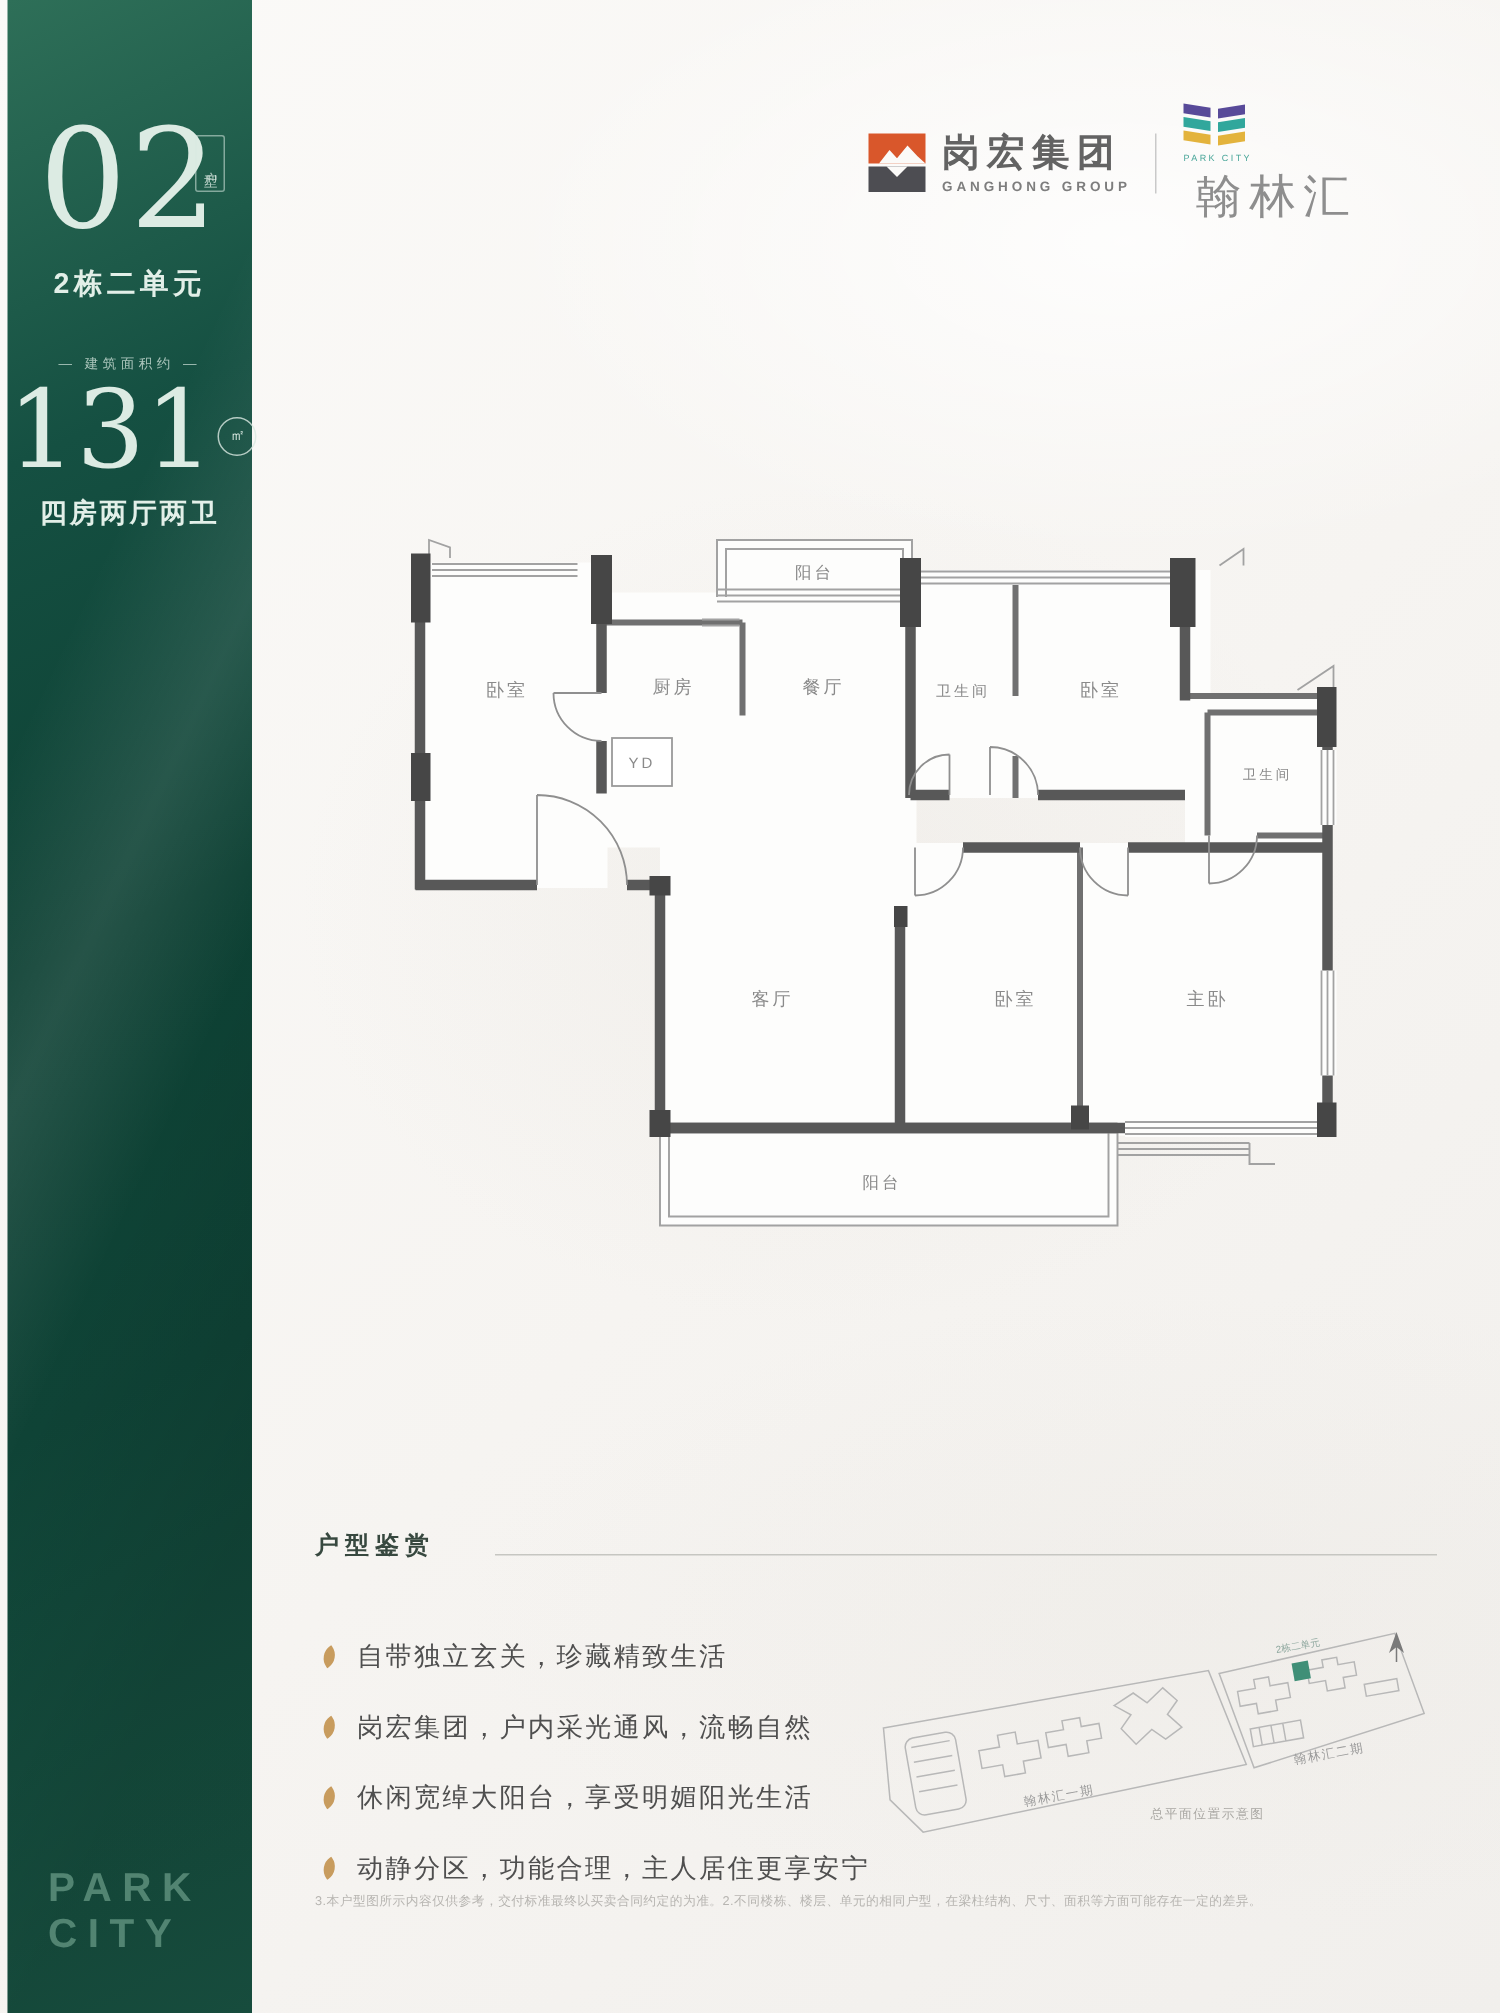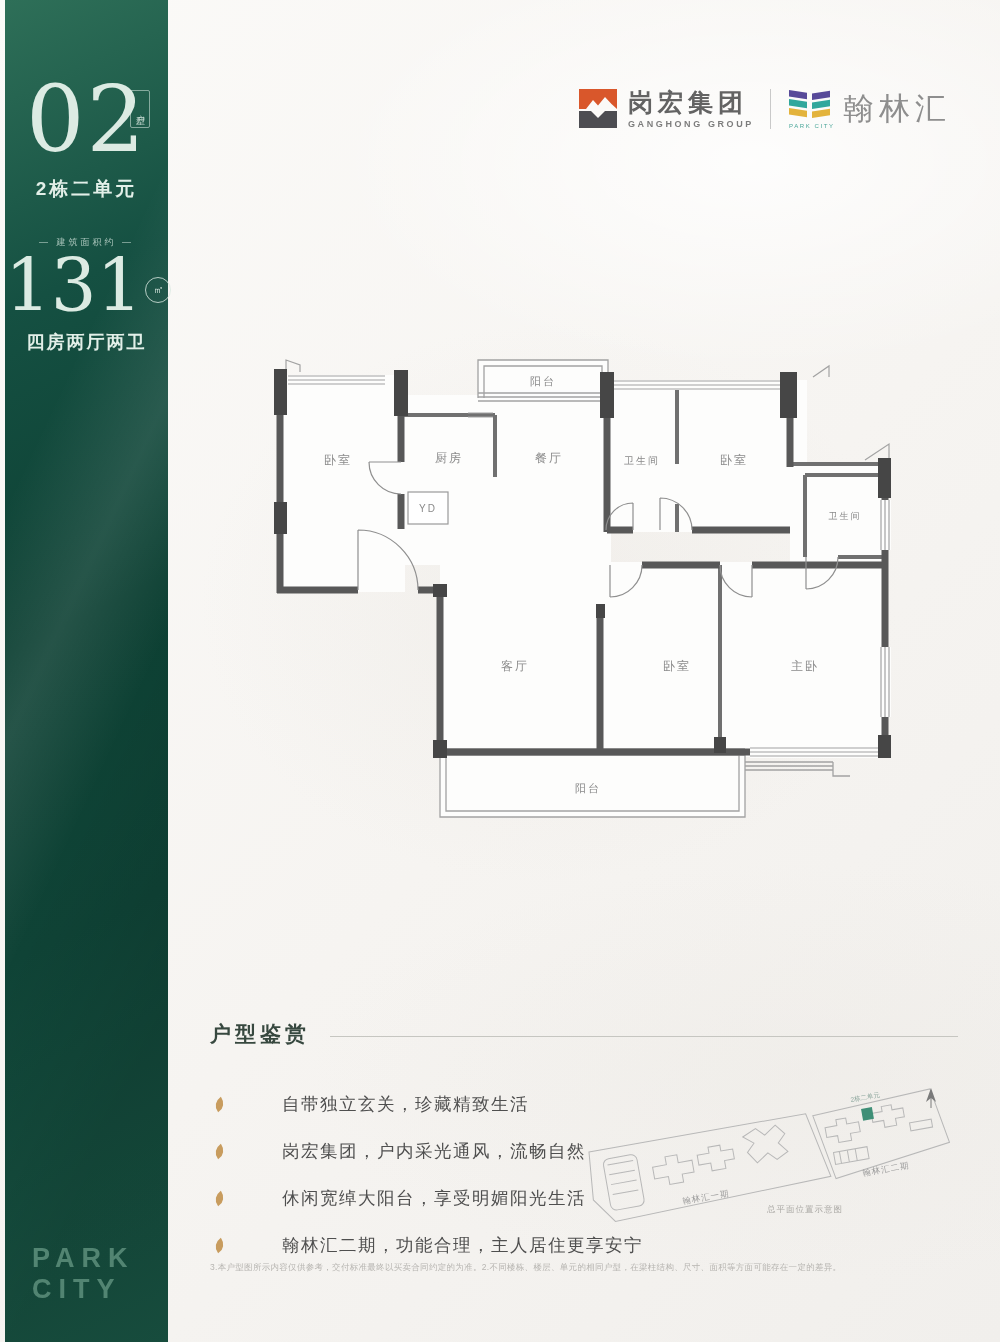--- a/index.html
+++ b/index.html
@@ -50,33 +50,33 @@
   .brand{position:absolute;left:27px;top:1243px;line-height:1.15;
     font-size:27px;letter-spacing:7px;color:#6fa892;font-weight:bold;opacity:.8;}
 
   
   .logos{position:absolute;left:578px;top:80px;height:58px;display:flex;align-items:center;}
   .logo-mark{flex:0 0 auto;}
   .dev-text{margin-left:10px;display:flex;flex-direction:column;justify-content:center;}
   .dev-cn{font-size:25px;font-weight:bold;color:#636363;letter-spacing:5px;line-height:1.1;}
   .dev-en{font-size:9px;font-weight:bold;color:#7d7d7d;letter-spacing:2.6px;margin-top:3px;}
   .logo-divider{width:1px;height:40px;background:#c9c9c9;margin:0 16px;}
-  .proj-wrap{display:flex;align-items:center;}
+  .proj-wrap{display:flex;flex-direction:column;}
   .proj-text{font-size:31px;color:#8e8e8e;letter-spacing:5px;margin-left:10px;font-weight:400;}
   .proj-en{font-size:6px;letter-spacing:1.6px;fill:#49a699;}
 
   
   .plan{position:absolute;left:253px;top:352px;}
   .plan text{font-family:"Liberation Sans",sans-serif;fill:#8a8a8a;letter-spacing:2px;}
 
   
-  .features-title{position:absolute;left:210px;top:1020px;font-size:21px;font-weight:bold;
+  .features-title{position:absolute;left:210px;top:1020px;font-size:16px;font-weight:bold;
     letter-spacing:4px;color:#37483f;}
   .features-line{position:absolute;left:330px;top:1036px;width:628px;height:1px;background:#c6c6c1;}
-  .feature-item{position:absolute;left:214px;display:flex;align-items:center;gap:44px;}
+  .feature-item{position:absolute;left:214px;display:flex;align-items:center;}
   .leaf{width:11px;height:11px;background:#c89c5e;border-radius:0 10px 0 10px;
     transform:rotate(-125deg);flex:0 0 auto;}
   .feature-text{margin-left:13px;font-size:17.5px;color:#4f4f4f;letter-spacing:1.5px;}
 
   
   .sitemap{position:absolute;left:575px;top:1080px;}
   .sitemap text{font-family:"Liberation Sans",sans-serif;}
 
   
   .disclaimer{position:absolute;left:210px;top:1261px;width:670px;
@@ -255,21 +255,21 @@
 <div class="feature-item" style="top:1139px">
   <span class="leaf"></span>
   <span class="feature-text">岗宏集团，户内采光通风，流畅自然</span>
 </div>
 <div class="feature-item" style="top:1186px">
   <span class="leaf"></span>
   <span class="feature-text">休闲宽绰大阳台，享受明媚阳光生活</span>
 </div>
 <div class="feature-item" style="top:1233px">
   <span class="leaf"></span>
-  <span class="feature-text">翰林汇二期，功能合理，主人居住更享安宁</span>
+  <span class="feature-text">动静分区，功能合理，主人居住更享安宁</span>
 </div>
 
 <svg class="sitemap" width="375" height="160" viewBox="0 0 375 160">
 
   <g transform="rotate(-10 130 85)" stroke="#b8b8b8" fill="none" stroke-width="1">
     <path d="M18,52 L238,52 L252,118 L32,125 L14,100 Z"></path>
     <rect x="30" y="62" width="34" height="52" rx="6"></rect>
     <path d="M34,68 H60 M34,78 H60 M34,88 H60 M34,98 H60"></path>
     <path d="M78,78 h14 v-8 h12 v8 h14 v12 h-12 v8 h-14 v-8 h-14 Z"></path>
     <path d="M124,74 h12 v-6 h12 v6 h12 v10 h-10 v8 h-14 v-8 h-12 Z"></path>

